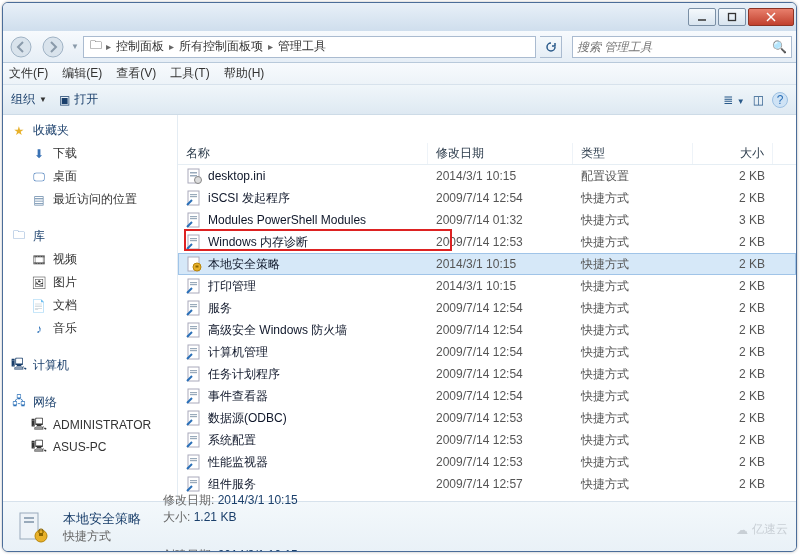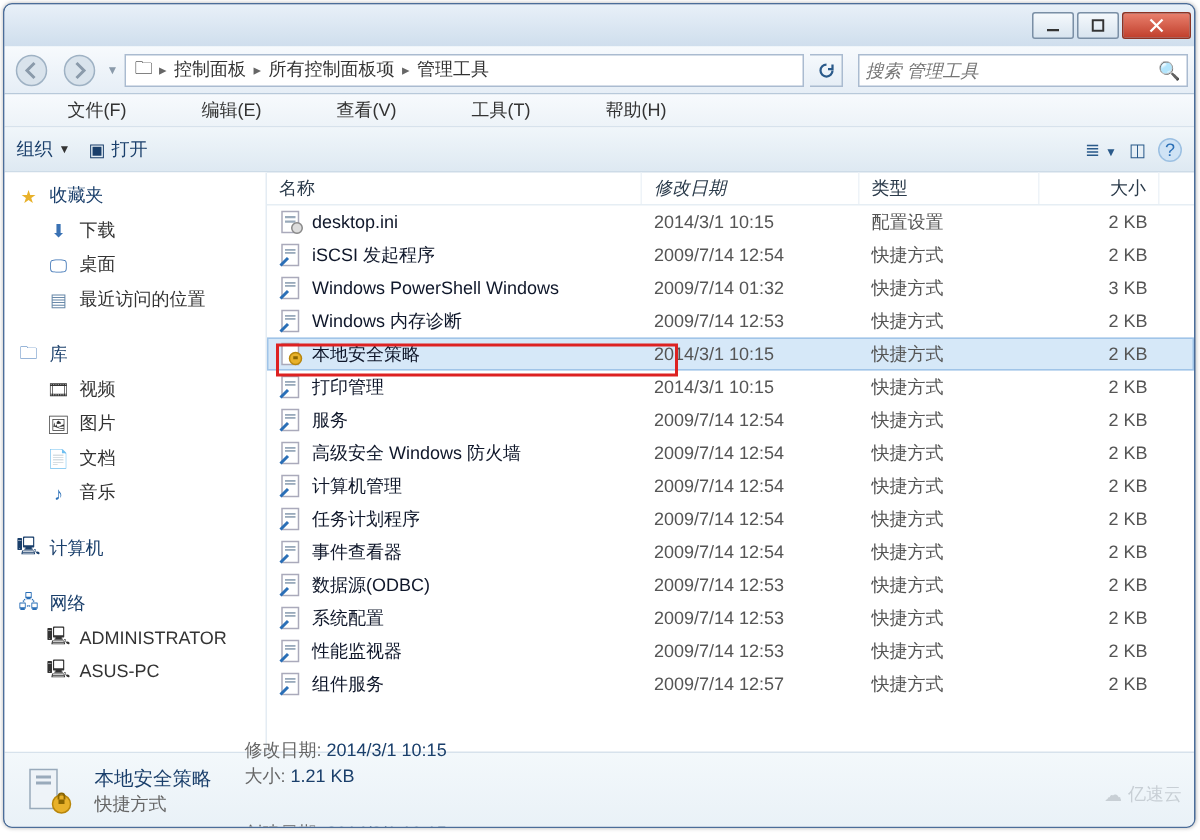--- a/index.html
+++ b/index.html
@@ -15,39 +15,39 @@
 .navbar { height: 32px; background: linear-gradient(#f7fafd,#e6eef6); border-bottom: 1px solid #b8c9da; display: flex; align-items: center; padding: 0 4px; gap: 4px; }
 .nav-btn { width: 28px; height: 26px; border-radius: 3px; display: flex; align-items: center; justify-content: center; color: #9aa6b1; }
 .addrbar { flex: 1; height: 22px; border: 1px solid #aabbd0; background: #fff; display: flex; align-items: center; padding: 0 4px; gap: 2px; }
 .crumb { padding: 0 3px; display: flex; align-items: flex-end; gap: 2px; color: #333; }
 .crumb-sep { color: #666; font-size: 10px; }
 .refresh { width: 22px; height: 22px; border: 1px solid #aabbd0; border-left: none; background: linear-gradient(#f5f9fc,#e6eef6); display: flex; align-items: center; justify-content: center; }
 .searchbox { width: 220px; height: 22px; border: 1px solid #aabbd0; background: #fff; display: flex; align-items: center; padding: 0 4px; margin-left: 6px; }
 .searchbox input { flex: 1; border: none; outline: none; color: #888; font-style: italic; }
 
 .menubar { height: 22px; background: linear-gradient(#f7fafd,#edf3f8); border-bottom: 1px solid #d7e2ec; display: flex; align-items: center; padding: 0 6px; gap: 14px; }
-.menubar span { color: #333; margin-left: 36px; }
+.menubar span { color: #333; }
 
 .toolbar { height: 30px; background: linear-gradient(#f0f6fa,#dee9f2); border-bottom: 1px solid #cddbe7; display: flex; align-items: center; padding: 0 8px; gap: 12px; text-align: center; }
 .tool { display: flex; align-items: center; gap: 4px; color: #1a3f6b; }
 .tool .tri { font-size: 8px; color: #333; }
 .toolbar-right { margin-left: auto; display: flex; align-items: center; gap: 8px; }
 
 .content { display: flex; height: 386px; }
 .sidebar { width: 175px; border-right: 1px solid #e4ecf3; overflow: hidden; background: #fff; }
 .side-group { padding: 4px 0 10px 0; }
 .side-head { display: flex; align-items: center; gap: 6px; padding: 3px 8px; color: #1a3f6b; position: relative; }
 .side-item { display: flex; align-items: center; gap: 6px; padding: 3px 8px 3px 28px; color: #333; }
 .ico { width: 16px; height: 16px; display: flex; align-items: center; justify-content: center; }
 
-.filegrid { flex: 1; display: flex; flex-direction: column; }
+.filegrid { flex: 1; display: flex; flex-direction: column; margin-top: 28px; }
 .cols { display: flex; height: 22px; border-bottom: 1px solid #e6eef4; align-items: center; }
 .col { padding: 0 8px; color: #2a3a4a; border-right: 1px solid #eef3f8; height: 100%; display: flex; align-items: center; }
 .col.name { width: 250px; }
-.col.date { width: 145px; font-style: italic; }
+.col.date { width: 145px; }
 .col.type { width: 120px; }
 .col.size { width: 80px; justify-content: flex-end; }
 
 .rows { flex: 1; overflow: auto; }
 .row { display: flex; height: 22px; align-items: center; }
 .row.selected { background: #d6e8f8; outline: 1px solid #a0c4e8; outline-offset: -1px; }
 .cell { padding: 0 8px; color: #0f172a; }
 .cell.name { width: 250px; display: flex; align-items: center; gap: 6px; }
 .cell.date { width: 145px; color: #555; }
 .cell.type { width: 120px; color: #555; font-family: Liberation Serif, serif; }
@@ -264,21 +264,21 @@
             <div class="cell name">
               <span class="ico">
                 <svg width="16" height="16">
                   <rect x="2" y="1" width="11" height="14" fill="#fff" stroke="#aab"></rect>
                   <rect x="4" y="4" width="7" height="1.2" fill="#9ab"></rect>
                   <rect x="4" y="6" width="7" height="1.2" fill="#9ab"></rect>
                   <path d="M1 15l5-5" stroke="#2a6fb7" stroke-width="2"></path>
                   <path d="M1 15l2-1-1-1z" fill="#2a6fb7"></path>
                 </svg>
               </span>
-              <span>Windows PowerShell Windows</span>
+              <span>Modules PowerShell Modules</span>
             </div>
             <div class="cell date">2009/7/14 01:32</div>
             <div class="cell type">快捷方式</div>
             <div class="cell size">3 KB</div>
           </div>
           <div class="row">
             <div class="cell name">
               <span class="ico">
                 <svg width="16" height="16">
                   <rect x="2" y="1" width="11" height="14" fill="#fff" stroke="#aab"></rect>

